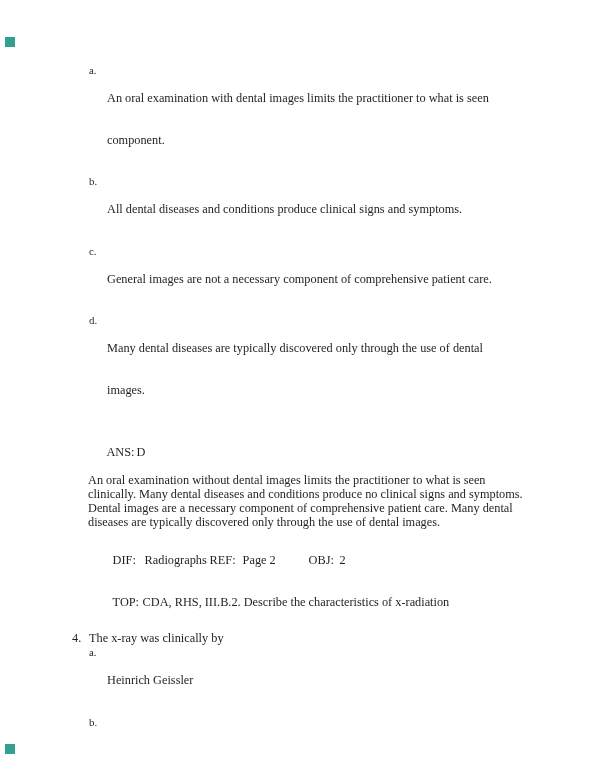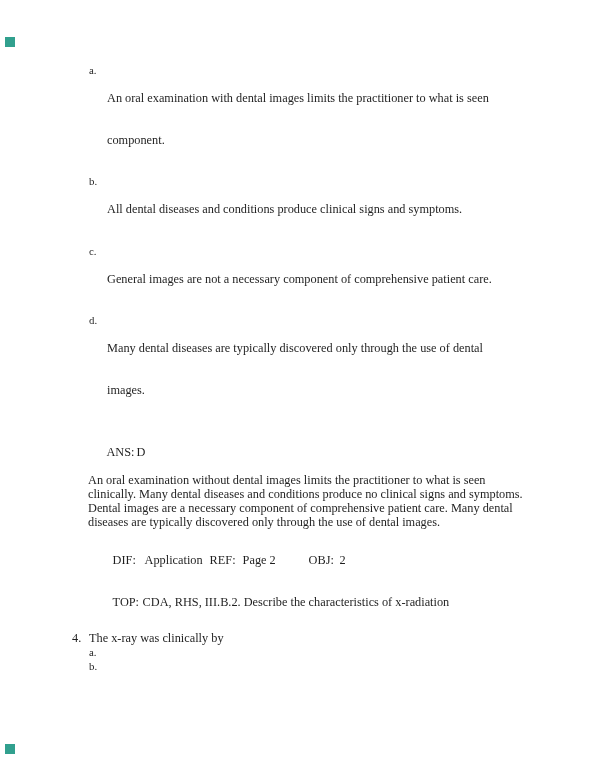--- a/index.html
+++ b/index.html
@@ -106,36 +106,39 @@
       <span class="ans-label">ANS:</span><span>D</span>
     </div>
     <div class="explanation">
       <div class="line">An oral examination without dental images limits the practitioner to what is seen</div>
       <div class="line">clinically. Many dental diseases and conditions produce no clinical signs and symptoms.</div>
       <div class="line">Dental images are a necessary component of comprehensive patient care. Many dental</div>
       <div class="line">diseases are typically discovered only through the use of dental images.</div>
     </div>
     <div class="meta-block">
       <div class="meta-row">
-        <span class="lbl-dif">DIF:</span><span class="val-dif">Application</span><span class="lbl-ref">REF:</span><span class="val-ref">Page 2</span><span class="lbl-obj">OBJ:</span><span>2</span>
+        <span class="lbl-dif">DIF:</span><span class="val-dif">Radiographs</span><span class="lbl-ref">REF:</span><span class="val-ref">Page 2</span><span class="lbl-obj">OBJ:</span><span>2</span>
       </div>
       <div class="meta-row">
         <span class="lbl-top">TOP:</span><span>CDA, RHS, III.B.2. Describe the characteristics of x-radiation</span>
       </div>
     </div>
   </section>
 
   <section class="question-block">
     <div class="q-line">
       <span class="q-num">4.</span>
       <span class="line">The x-ray was clinically by</span>
     </div>
     <div class="options">
       <div class="option">
         <span class="opt-letter">a.</span>
+        <div class="opt-text">
+          <div class="line">Heinrich Geissler</div>
+        </div>
       </div>
       <div class="option">
         <span class="opt-letter">b.</span>
         <div class="opt-text">
           
         </div>
       </div>
 
     </div>
 

